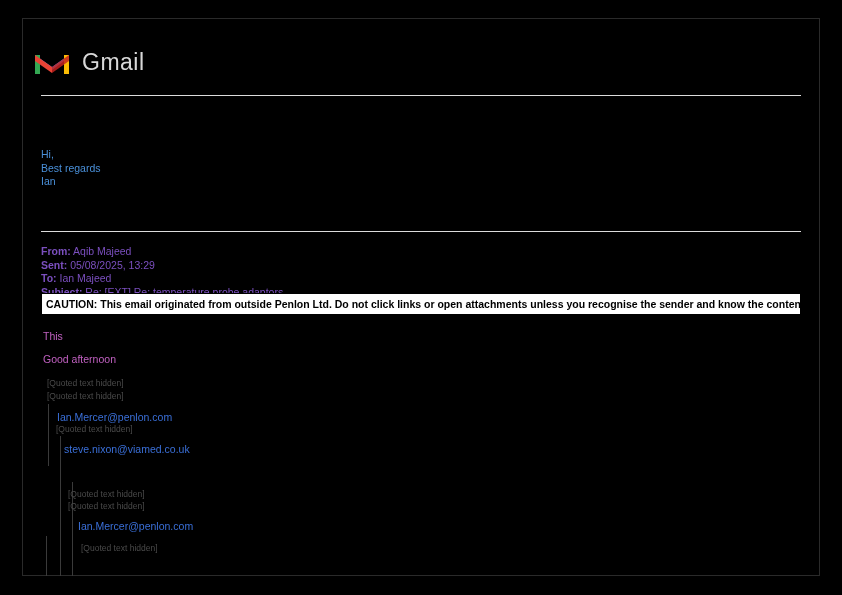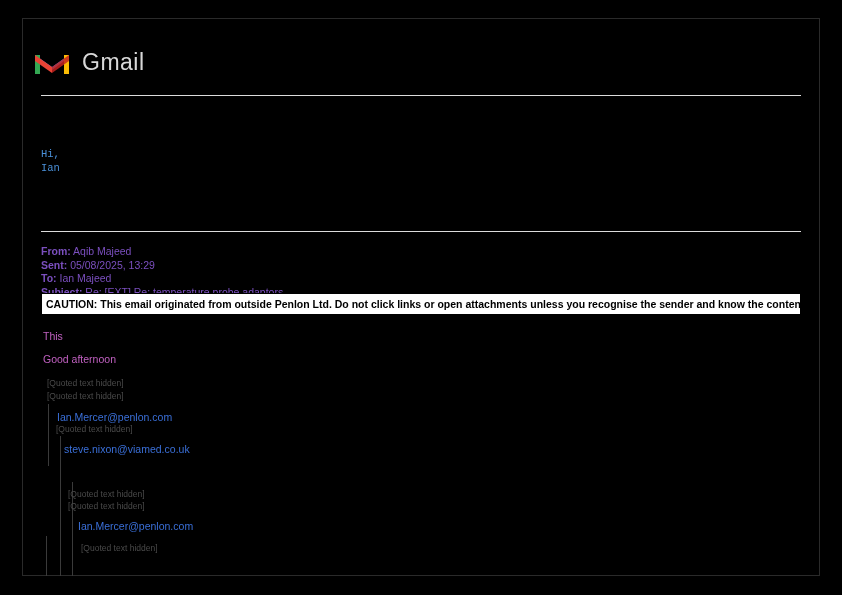--- a/index.html
+++ b/index.html
@@ -75,21 +75,21 @@
 
   .body-block {
     position: absolute;
     left: 41px;
     right: 41px;
     top: 148px;
     font-size: 10.5px;
     line-height: 13.5px;
     color: #4a90d9;
   }
-  .body-block .line { white-space: pre-wrap; font-family: Liberation Mono, monospace; }
+  .body-block .line { white-space: pre-wrap; }
 
   .meta-block {
     position: absolute;
     left: 41px;
     right: 41px;
     top: 245px;
     font-size: 10.5px;
     line-height: 13.5px;
     color: #7b4fbf;
   }
@@ -179,20 +179,21 @@
         </svg>
       </span>
       <span class="gmail-word">Gmail</span>
     </div>
   </div>
 
   <div class="rule rule-top"></div>
 
   <div class="body-block">
     <div class="line">Hi,</div>
+    <div class="line">Best regards</div>
     <div class="line">Ian</div>
   </div>
 
   <div class="rule rule-mid"></div>
 
   <div class="meta-block">
     <div class="meta-line">
       <span class="meta-label">From:</span><span> Aqib Majeed</span>
     </div>
     <div class="meta-line">

